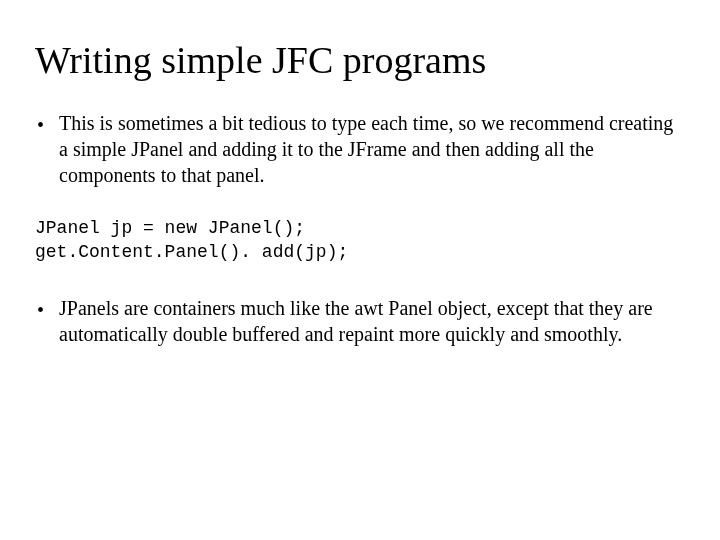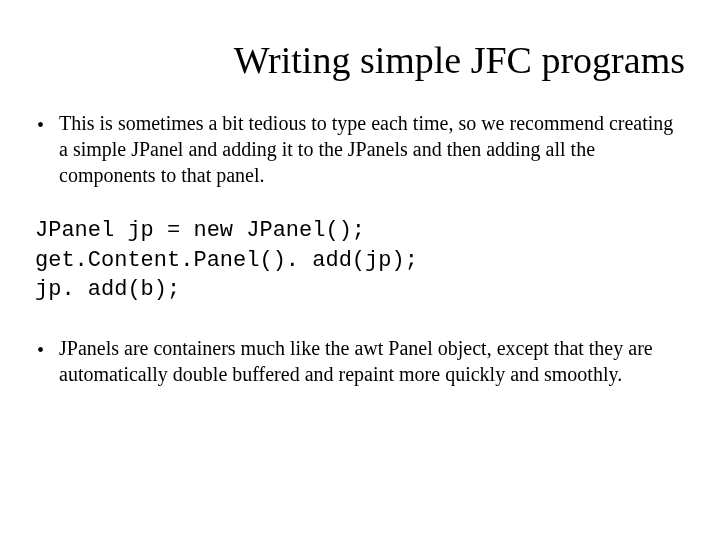--- a/index.html
+++ b/index.html
@@ -5,21 +5,21 @@
     * { margin: 0; padding: 0; box-sizing: border-box; }
     body {
       width: 720px;
       height: 540px;
       background: #fff;
       font-family: 'Times New Roman', Times, serif;
       color: #000;
       padding: 30px 35px;
     }
     .title {
-      text-align: right;
+      text-align: left;
       font-size: 38px;
       font-weight: normal;
       margin-top: 8px;
       margin-bottom: 28px;
     }
     .bullet-block {
       margin-bottom: 28px;
     }
     .bullet-item {
       display: flex;
@@ -32,42 +32,41 @@
       width: 24px;
       text-align: left;
       padding-left: 2px;
       padding-top: 2px;
     }
     .bullet-text {
       flex: 1 1 auto;
     }
     .code-block {
       font-family: 'Courier New', Courier, monospace;
-      font-size: 22px;
+      font-size: 18px;
       line-height: 1.35;
       margin: 4px 0 30px 0;
     }
     .code-line { white-space: pre; }
   </style>
 </head>
 <body>
 
 <h1 class="title">Writing simple JFC programs</h1>
 
 <div class="bullet-block">
   <div class="bullet-item">
     <div class="bullet-dot">•</div>
-    <div class="bullet-text">This is sometimes a bit tedious to type each time, so we recommend creating a simple JPanel and adding it to the JPanels and then adding all the components to that panel.</div>
+    <div class="bullet-text">This is sometimes a bit tedious to type each time, so we recommend creating a simple JPanel and adding it to the JFrame and then adding all the components to that panel.</div>
   </div>
 </div>
 
 <div class="code-block">
   <div class="code-line">JPanel jp = new JPanel();</div>
   <div class="code-line">get.Content.Panel(). add(jp);</div>
-  <div class="code-line">jp. add(b);</div>
 </div>
 
 <div class="bullet-block">
   <div class="bullet-item">
     <div class="bullet-dot">•</div>
     <div class="bullet-text">JPanels are containers much like the awt Panel object, except that they are automatically double buffered and repaint more quickly and smoothly.</div>
   </div>
 </div>
 
 </body></html>

